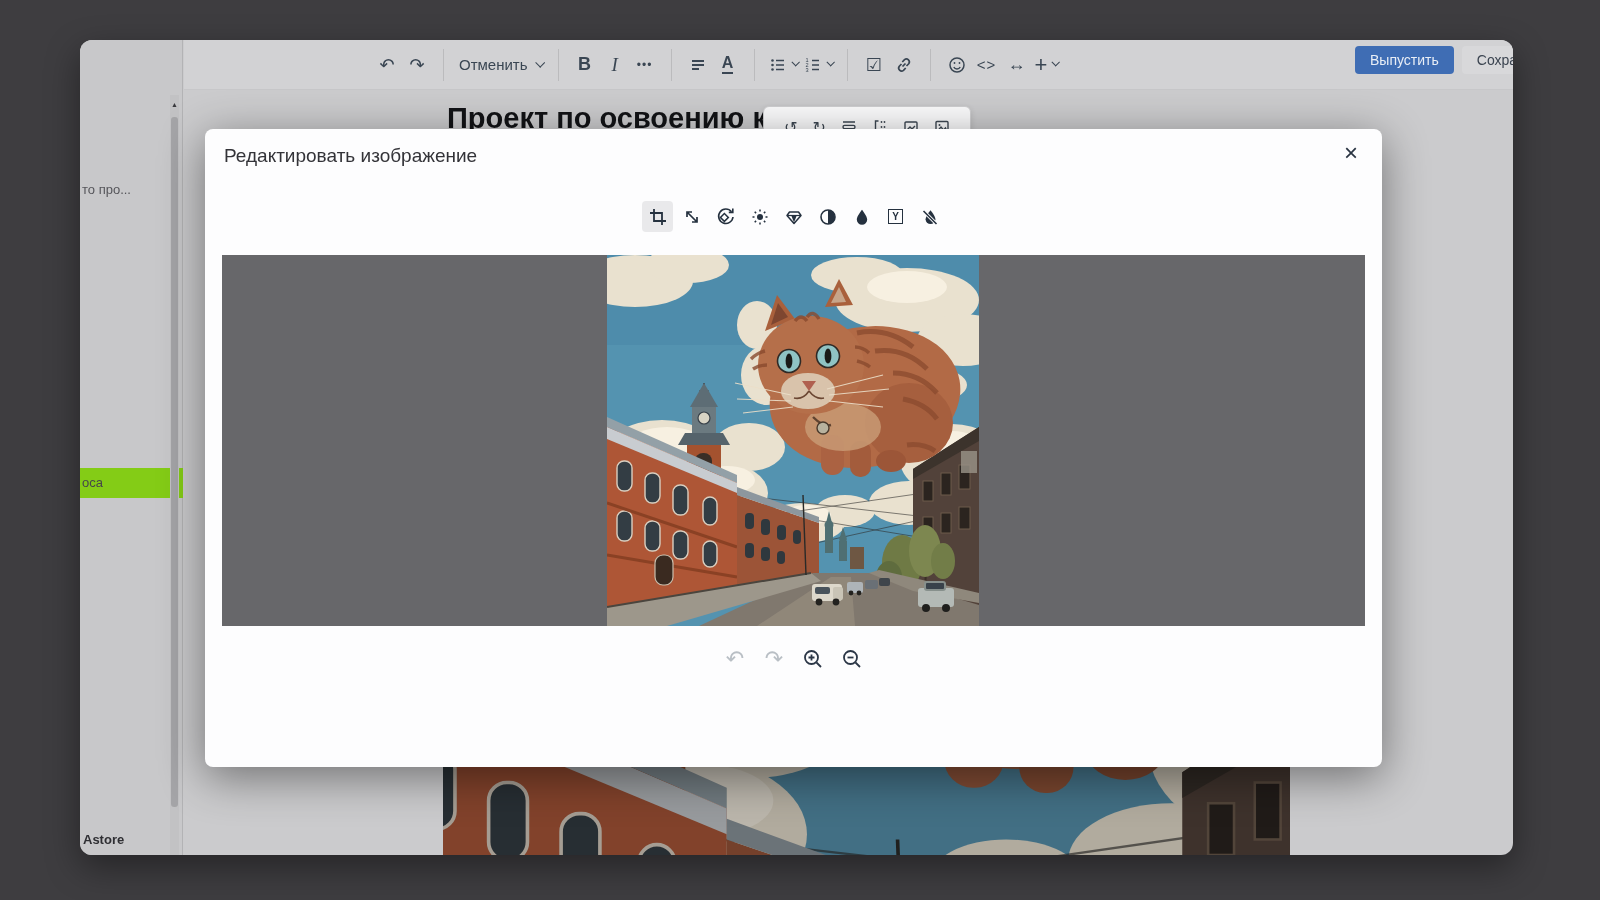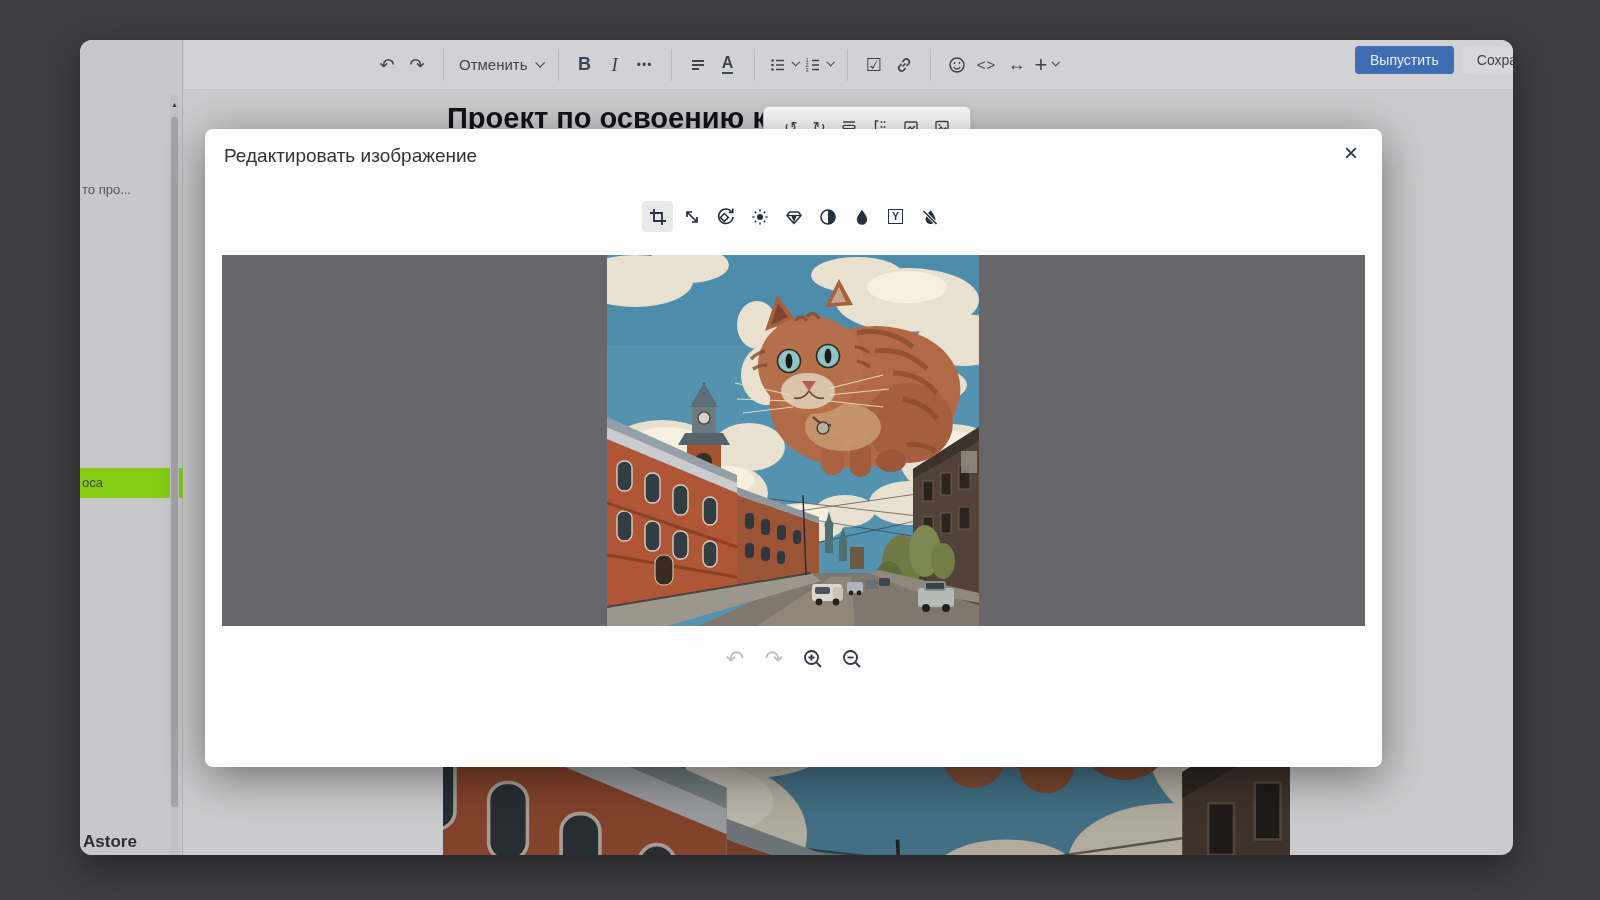--- a/index.html
+++ b/index.html
@@ -20,21 +20,21 @@
   .sidebar {
     position:absolute; left:0; top:0; bottom:0; width:103px;
     background:#c8c8ca; border-right:1px solid #b3b3b5;
   }
   .sb-frag { position:absolute; left:2px; font-size:13px; color:#55555a; white-space:nowrap; overflow:hidden; }
   .sb-frag.top { top:142px; width:92px; }
   .sb-row-selected {
     position:absolute; left:0; top:428px; width:103px; height:30px;
     background:#84cc16; font-size:13px; color:#46464a; line-height:30px; padding-left:2px;
   }
-  .sb-footer { position:absolute; left:3px; top:792px; font-size:17px; font-weight:bold; color:#2f2f33; }
+  .sb-footer { position:absolute; left:3px; top:792px; font-size:13px; font-weight:bold; color:#2f2f33; }
   .sb-scroll { position:absolute; left:90px; top:55px; bottom:0; width:9px; background:#c2c2c4; }
   .sb-scroll .arrow { display:block; text-align:center; font-size:7px; color:#39393d; padding-top:6px; }
   .sb-thumb { position:absolute; left:1px; top:22px; width:7px; height:690px; background:#a5a5a8; border-radius:3px; }
 
   
   .toolbar {
     position:absolute; left:104px; right:0; top:0; height:50px;
     background:#d2d2d4; display:flex; align-items:center;
     border-bottom:1px solid rgba(0,0,0,.05);
     padding-left:188px;

